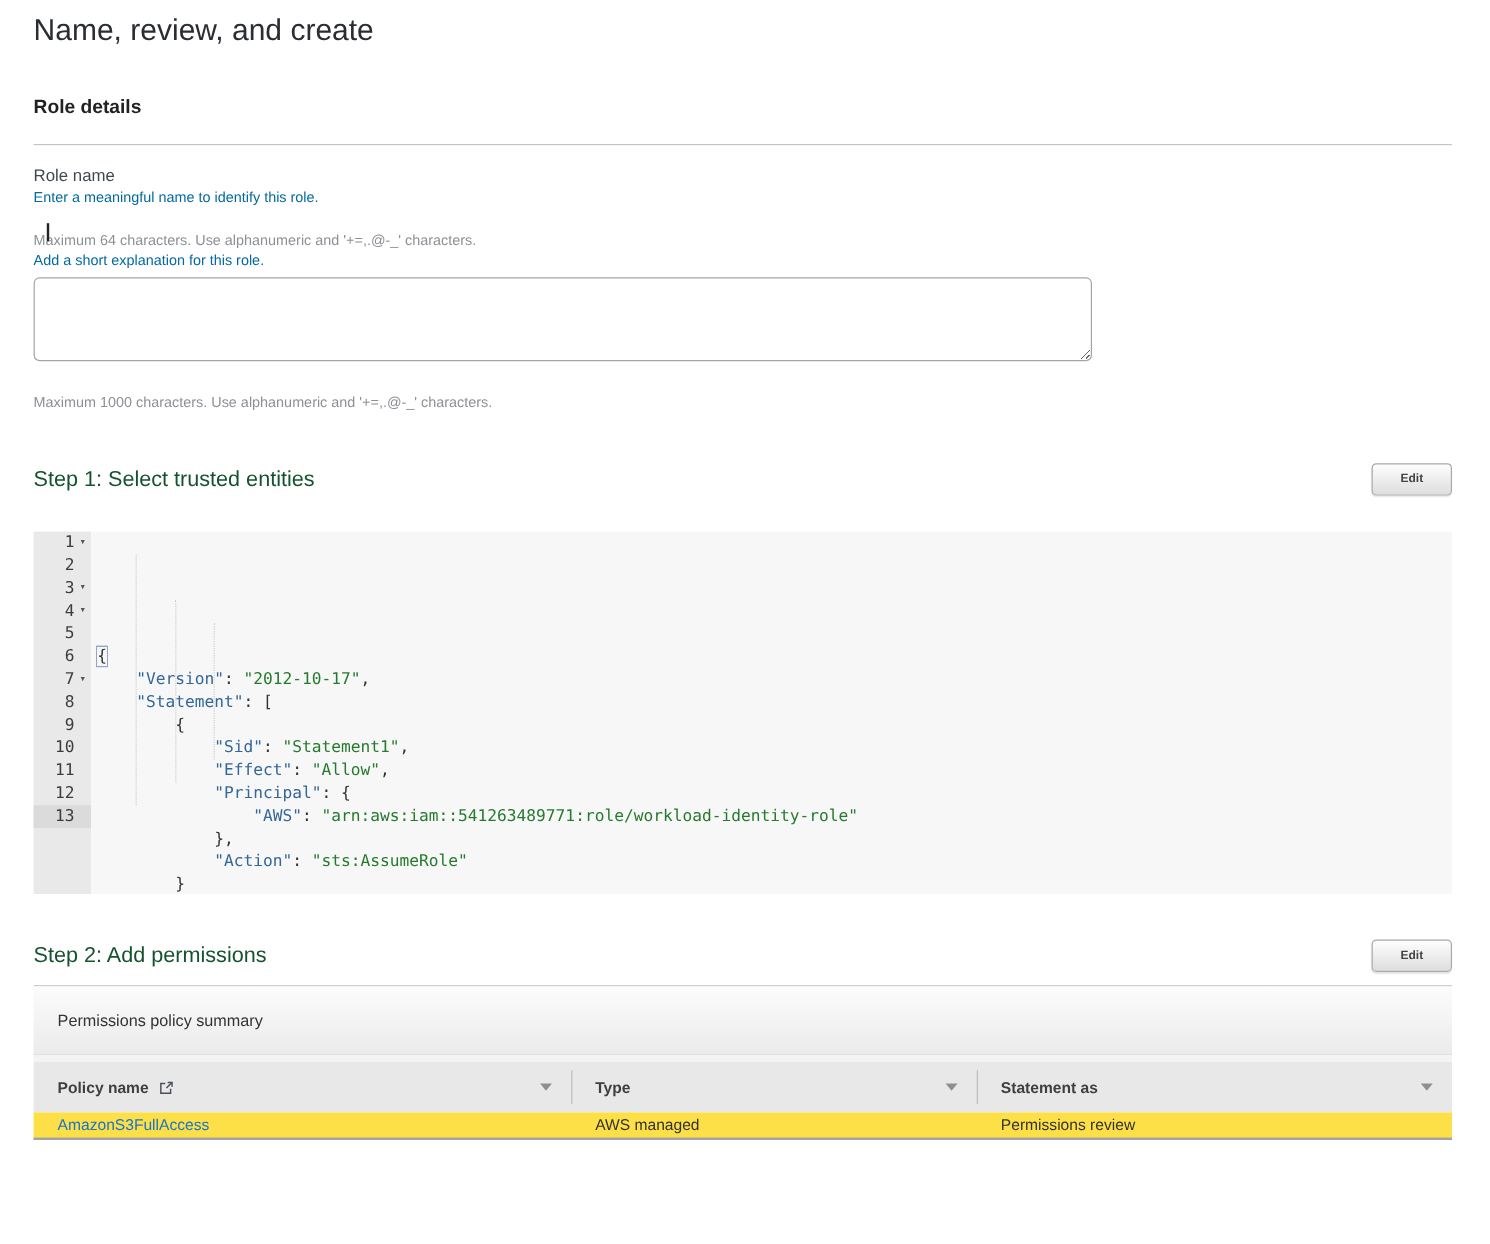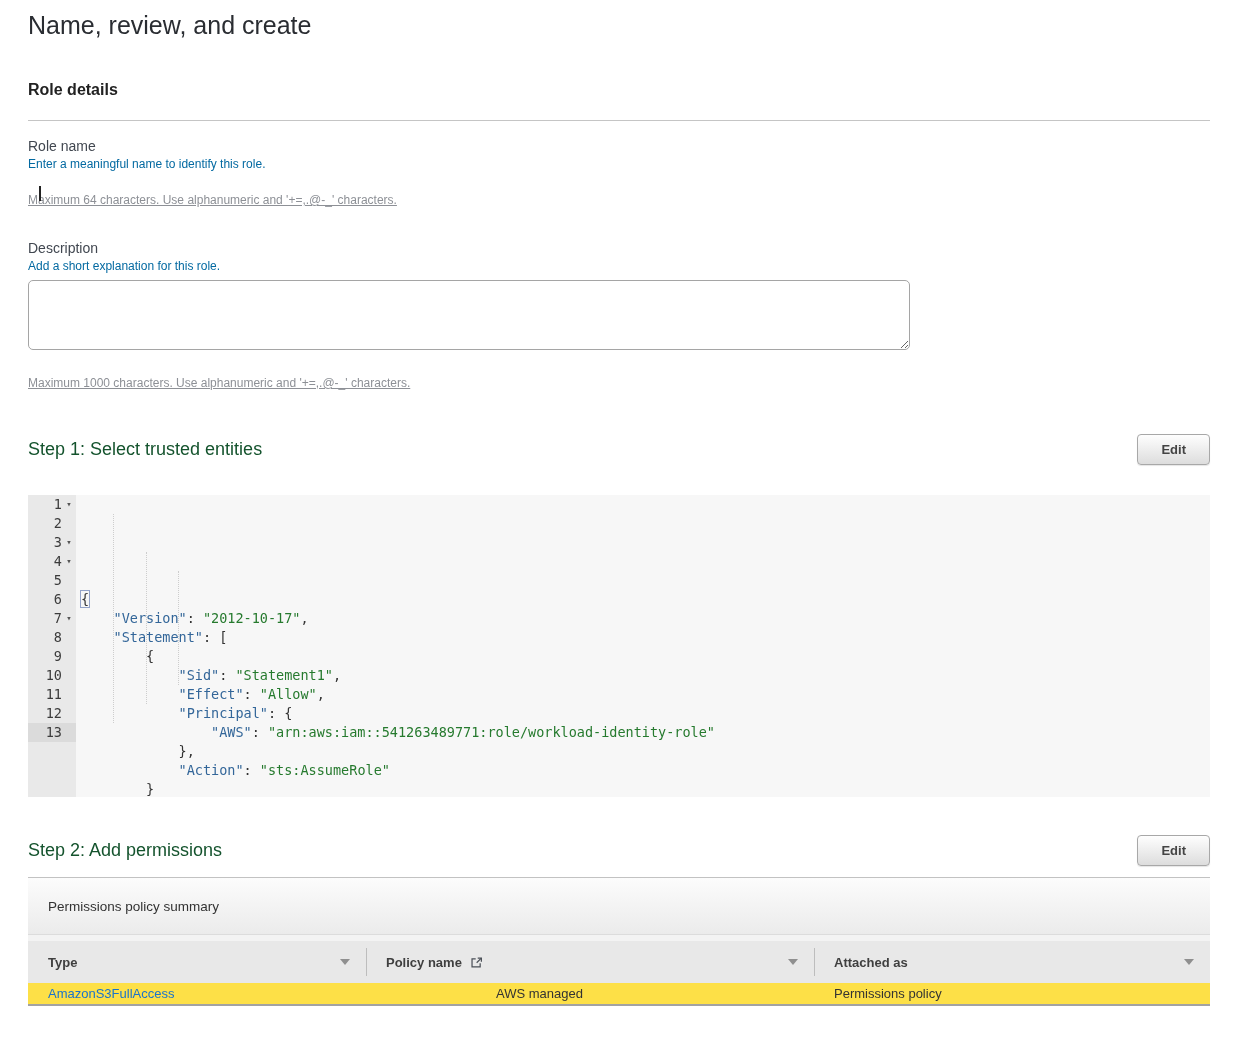--- a/index.html
+++ b/index.html
@@ -8,34 +8,34 @@
   .page { width:1182px; margin-left:28px; }
 
   .page-title { font-size:25px; font-weight:400; color:#2a2d32; margin:10px 0 0 0; line-height:30px; }
 
   .section-heading { font-size:16px; font-weight:700; color:#222; margin-top:41px; }
   .divider { border:none; border-top:1px solid #c5c5c5; margin:21px 0 0 0; }
 
   .field-label { font-size:14px; color:#414750; margin-top:17px; }
   .field-label.desc { margin-top:33px; }
   .field-helper { font-size:12px; color:#0369a1; margin-top:3px; }
-  .constraint { font-size:12px; color:#8d9096; margin-top:22px;text-decoration:underline; }
+  .constraint { font-size:12px; color:#8d9096; margin-top:22px; }
 
   .input-wrap { position:relative; display:block; margin-top:7px; }
   .text-input { width:882px; height:30px; border:2px solid var(--focus,#4e8fd5); border-radius:5px;
     padding:0 9px; font-family:"Liberation Sans",sans-serif; font-size:14px; color:#16191f;
     box-shadow:0 0 3px rgba(80,140,210,.45); outline:none; }
   .input-caret { position:absolute; left:11px; top:8px; width:1.5px; height:15px; background:#222; }
   .textarea { width:882px; height:70px; margin-top:7px; border:1px solid #a5a5a5; border-radius:5px;
     padding:6px 9px; font-family:"Liberation Sans",sans-serif; font-size:14px; resize:both; }
 
   .step-row { display:flex; justify-content:space-between; align-items:center; margin-top:44px; }
   .step-heading { font-size:18px; font-weight:400; color:#14532d; }
   .btn { background:linear-gradient(#fefefe,#dddddd); border:1px solid #a8a8a8; border-radius:4px;
-    color:#444; font-family:"Liberation Sans",sans-serif; font-weight:700; font-size:13px;
+    color:#444; font-family:"Liberation Sans",sans-serif; font-weight:700; font-size:10px;
     padding:7px 23px; box-shadow:0 1px 1px rgba(0,0,0,.1); cursor:pointer; }
 
   .editor { display:flex; height:302px; margin-top:30px;
     font-family:"DejaVu Sans Mono", monospace; font-size:13.5px; line-height:19px; }
   .gutter { width:48px; background:#e9e9e9; color:#3c3c3c; flex:none; }
   .gl { display:flex; height:19px; align-items:center; }
   .gl .num { flex:1; text-align:right; }
   .gl .foldbox { width:14px; font-size:9px; color:#555; text-align:center; }
   .gl.act { background:#dbdbdb; }
   .code { flex:1; background:#f7f7f7; position:relative; white-space:pre; color:#333; overflow:hidden; }
@@ -77,21 +77,20 @@
   <div class="section-heading">Role details</div>
   <hr class="divider">
 
   <div class="field-label">Role name</div>
   <div class="field-helper">Enter a meaningful name to identify this role.</div>
   <div class="input-wrap">
     <span class="input-caret"></span>
   </div>
   <div class="constraint">Maximum 64 characters. Use alphanumeric and '+=,.@-_' characters.</div>
 
-  <div class="field-label desc">Description</div>
   <div class="field-helper">Add a short explanation for this role.</div>
   <textarea class="textarea" style=""></textarea>
   <div class="constraint">Maximum 1000 characters. Use alphanumeric and '+=,.@-_' characters.</div>
 
   <div class="step-row">
     <div class="step-heading">Step 1: Select trusted entities</div>
     <button class="btn">Edit</button>
   </div>
 
   <div class="editor">
@@ -161,44 +160,44 @@
     <button class="btn">Edit</button>
   </div>
 
   <div class="panel">
     <div class="panel-header">
       <span>Permissions policy summary</span>
     </div>
     <div class="panel-gap"></div>
 
     <div class="thead">
-      <div class="th w-type">
-        <span>Type</span>
-        <span class="tri"></span>
-      </div>
       <div class="th w-policy">
         <span>Policy name</span>
         <span class="ext-icon">
           <svg width="13" height="13" viewBox="0 0 16 16">
             <path d="M12.5 9v4.5H2.5V3.5H7" fill="none" stroke="#4a4f57" stroke-width="1.5"></path>
             <path d="M9.5 2.5H14v4.5" fill="none" stroke="#4a4f57" stroke-width="1.5"></path>
             <path d="M13.6 2.9L8.2 8.3" fill="none" stroke="#4a4f57" stroke-width="1.5"></path>
           </svg>
         </span>
         <span class="tri"></span>
       </div>
+      <div class="th w-type">
+        <span>Type</span>
+        <span class="tri"></span>
+      </div>
       <div class="th w-attached">
-        <span>Attached as</span>
+        <span>Statement as</span>
         <span class="tri"></span>
       </div>
     </div>
 
     <div class="trow">
       <div class="td w-policy">
         <a class="link">AmazonS3FullAccess</a>
       </div>
       <div class="td w-type">AWS managed</div>
-      <div class="td w-attached">Permissions policy</div>
+      <div class="td w-attached">Permissions review</div>
     </div>
   </div>
 
   <div style="height:24px"></div>
 </div>
 
 </body></html>

